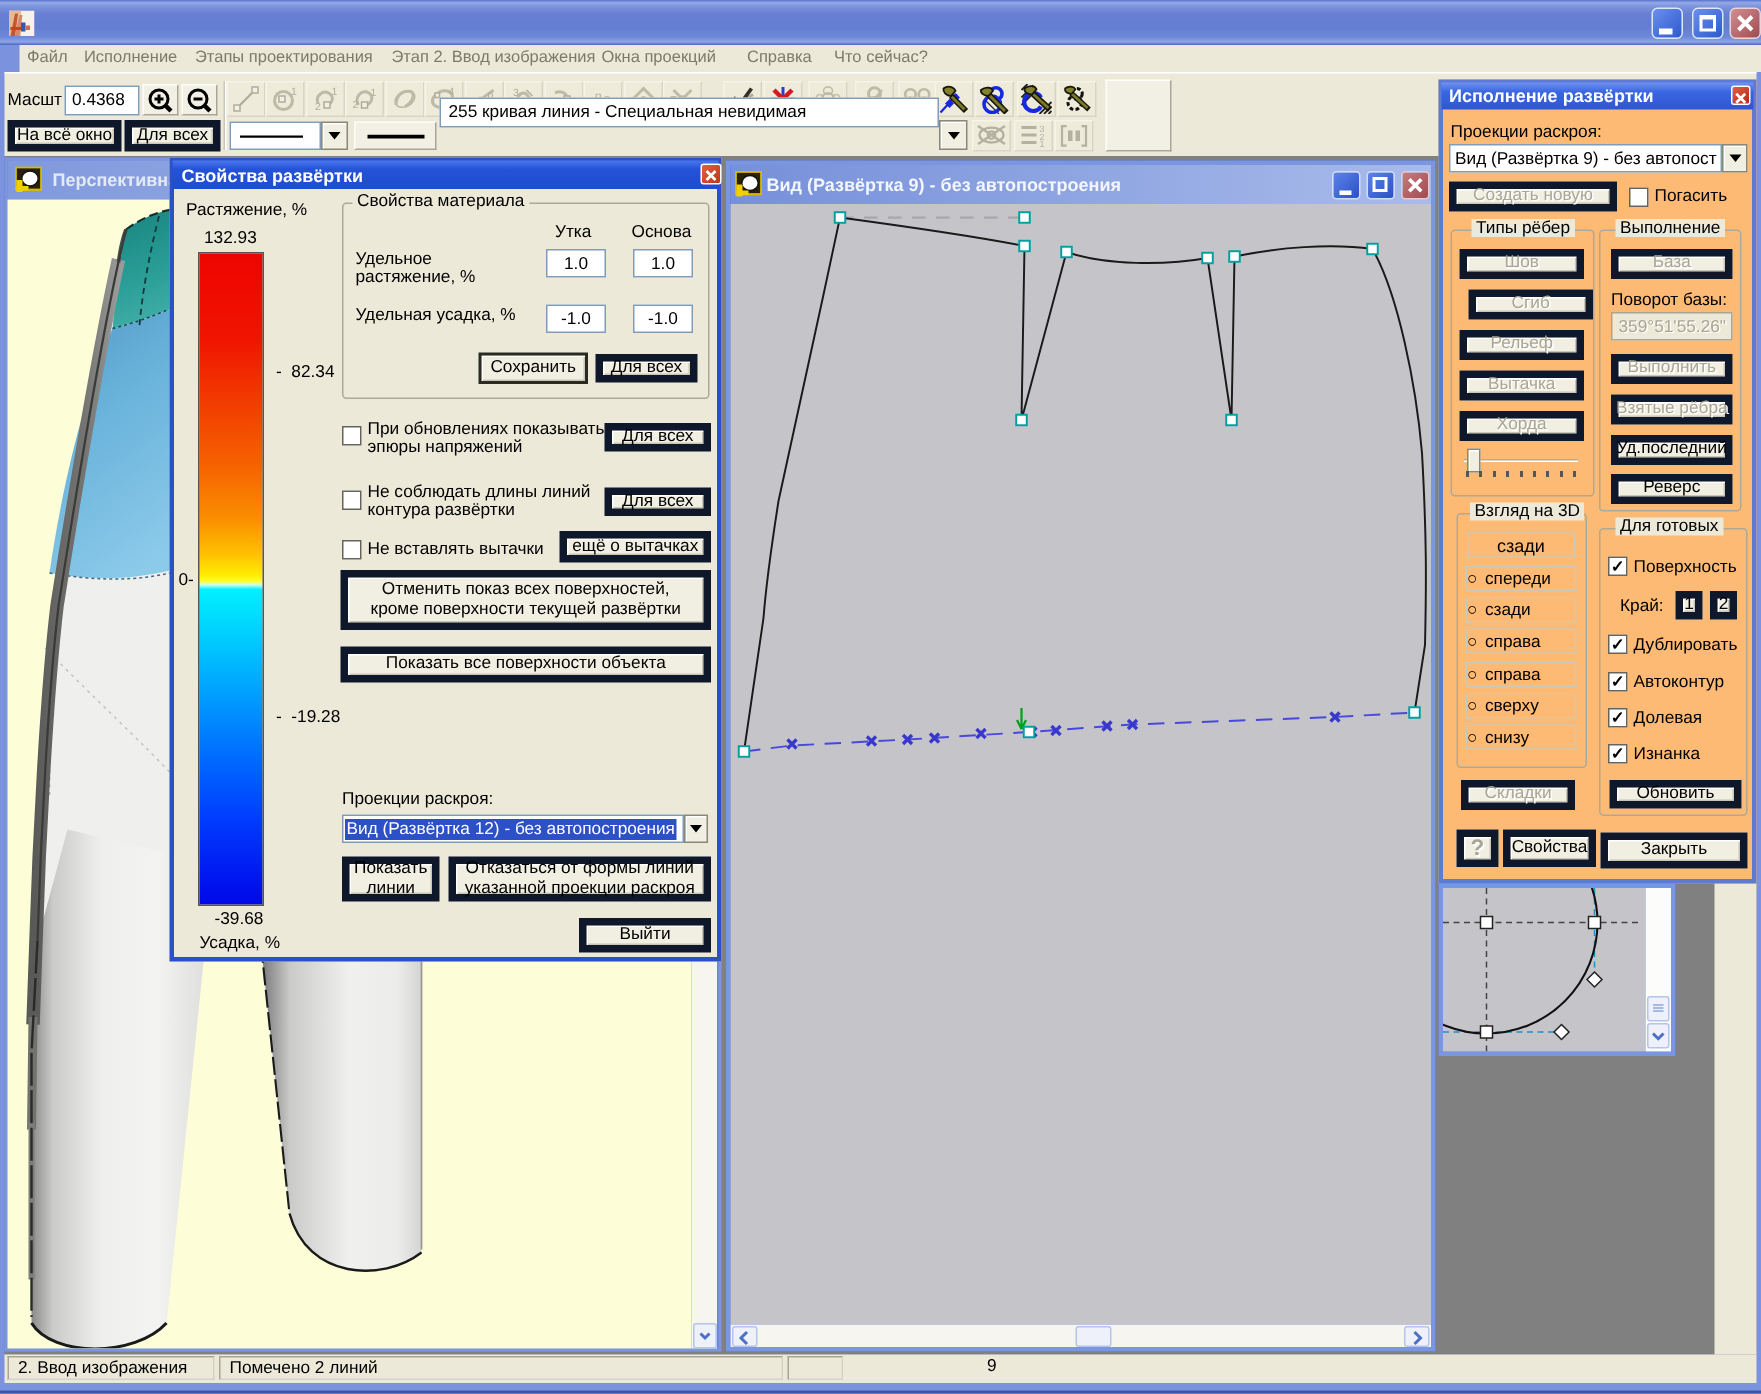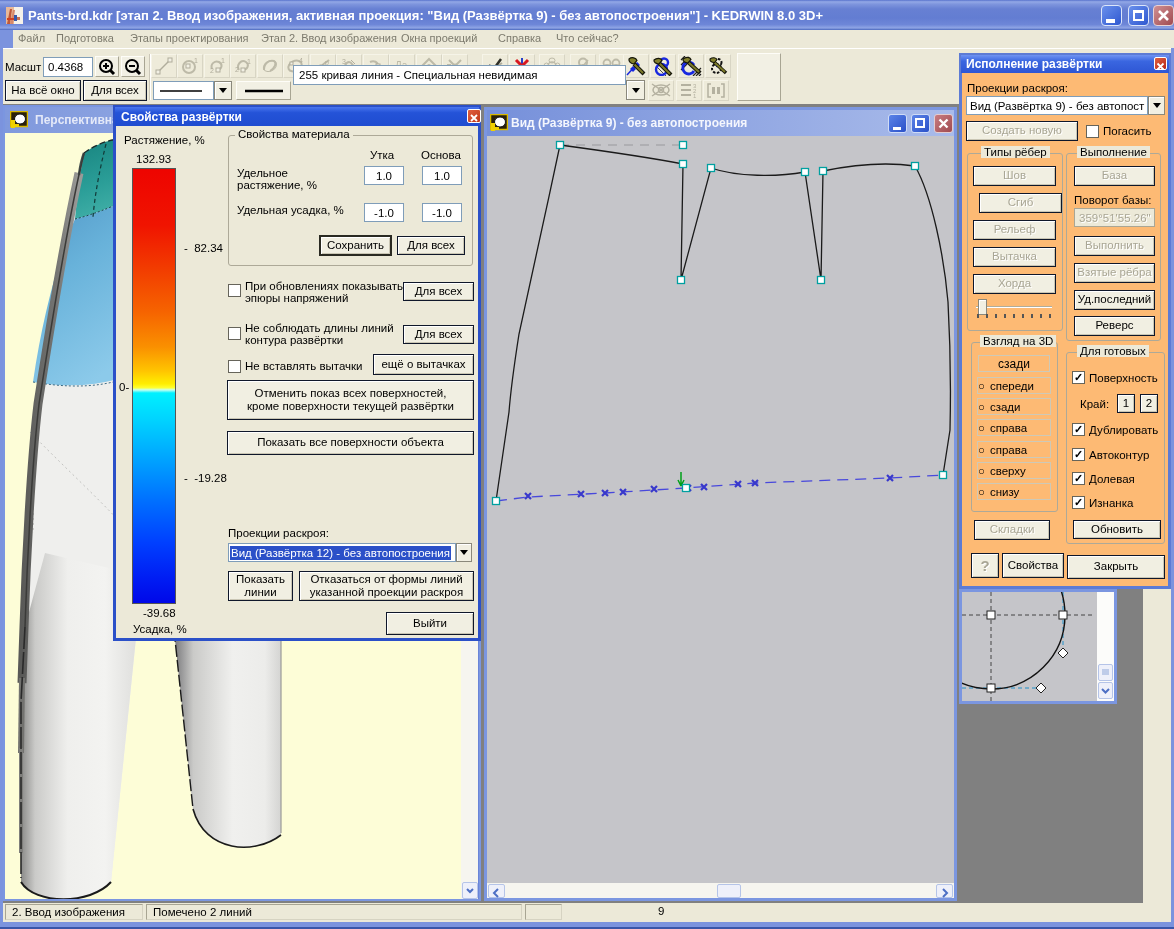--- a/index.html
+++ b/index.html
@@ -1,18 +1,18 @@
 <!DOCTYPE html>
 <html><head><meta charset="utf-8">
 <style>
 *{margin:0;padding:0;box-sizing:border-box}
 html,body{width:1174px;height:929px;overflow:hidden}
 body{position:relative;font-family:"Liberation Sans",sans-serif;background:#7b93de}
 .abs{position:absolute}
-.btn{position:absolute;background:#f1efe2;border:1px solid #0f172a;box-shadow:inset 1px 1px 0 #fff,inset -1px -1px 0 #cac6b4;font:11.5px "Liberation Sans",sans-serif;white-space:nowrap;display:flex;align-items:center;justify-content:center;text-align:center;color:#000;line-height:1.15}
+.btn{position:absolute;background:#f1efe2;border:5px solid #0f172a;box-shadow:inset 1px 1px 0 #fff,inset -1px -1px 0 #cac6b4;font:11.5px "Liberation Sans",sans-serif;white-space:nowrap;display:flex;align-items:center;justify-content:center;text-align:center;color:#000;line-height:1.15}
 .dis{color:#a9a695 !important;text-shadow:1px 1px 0 #fff}
 .tbb{position:absolute;background:#f2f0e4;border:1px solid #fefdf8;border-right-color:#a8a593;border-bottom-color:#a8a593;display:flex;align-items:center;justify-content:center}
 .field{position:absolute;background:#fff;border:1px solid #7f9db9;font:11.5px "Liberation Sans",sans-serif;display:flex;align-items:center}
 .gb{position:absolute;border:1px solid #ada998;border-radius:3px}
 .gb>span{position:absolute;top:-8px;background:#ece9d8;padding:0 3px;font:11.5px "Liberation Sans",sans-serif;white-space:nowrap}
 .ck{position:absolute;width:13px;height:13px;background:#fff;border:1px solid #66645a;font:bold 11px "Liberation Sans";display:flex;align-items:center;justify-content:center}
 .lbl{position:absolute;font:11.5px "Liberation Sans",sans-serif;color:#000;white-space:nowrap}
 .wtitle{position:absolute;font:bold 12px "Liberation Sans",sans-serif;color:#fff;white-space:nowrap}
 .rrow{left:15px;width:74px;height:17px;border:1px solid #cdc9b8;font:11.5px "Liberation Sans",sans-serif;display:flex;align-items:center;color:#000}
 .rrow span{margin-left:5px}
@@ -23,36 +23,35 @@
 <div class="abs" id="titlebar" style="left:0;top:0;width:1174px;height:30px;background:linear-gradient(180deg,#5873cc 0%,#93a8e6 6%,#7e95dd 14%,#6780d3 30%,#637dd2 60%,#6e87d8 82%,#8fa5e5 93%,#4a67bd 100%)">
   <svg class="abs" style="left:6px;top:7px" width="17" height="17" viewBox="0 0 17 17">
     <rect x="0" y="0" width="17" height="17" fill="#f6f2ea"></rect>
     <rect x="0" y="0" width="8" height="17" fill="#e8b898"></rect>
     <path d="M1,17 L4,2 L6,2 L4,17 Z" fill="#c05838"></path>
     <path d="M4,17 L7,3 L9,3 L7,17 Z" fill="#d88868"></path>
     <rect x="1" y="11" width="9" height="2" fill="#d04020"></rect>
     <rect x="8" y="8" width="3" height="6" fill="#3858a8"></rect>
     <rect x="11" y="10" width="3" height="3" fill="#c87050"></rect>
   </svg>
-  <div class="wtitle" style="left:28px;top:8px;font-size:13px">Pants-brd.kdr [этап 2. Ввод изображения, активная проекция: "Вид (Развёртка 9) - без автопостроения"] - KEDRWIN 8.0 3D+</div>
 
   <div class="abs" style="left:1101px;top:5px;width:21px;height:21px;border-radius:4px;background:linear-gradient(135deg,#6a90ec,#2f58d0);border:1px solid #dce6fa">
       <div class="abs" style="left:4px;top:13px;width:9px;height:4px;background:#fff"></div>
     </div>
   <div class="abs" style="left:1128px;top:5px;width:21px;height:21px;border-radius:4px;background:linear-gradient(135deg,#6a90ec,#2f58d0);border:1px solid #dce6fa">
       <div class="abs" style="left:4px;top:4px;width:11px;height:11px;border:2px solid #fff;border-top-width:3px"></div>
     </div>
   <div class="abs" style="left:1153px;top:5px;width:21px;height:21px;border-radius:4px;background:linear-gradient(135deg,#d09093,#a04a50);border:1px solid #e8d4d6"><svg width="19" height="19">
         <path d="M5,5 L14,14 M14,5 L5,14" stroke="#fff" stroke-width="2.6"></path>
       </svg></div>
 </div>
 
 <div class="abs" style="left:13px;top:30px;width:1168px;height:18px;background:#ece9d8;color:#7c7a6d;font:11px 'Liberation Sans'">
   <span class="abs" style="left:5px;top:2px">Файл</span>
-  <span class="abs" style="left:43px;top:2px">Подготовка</span>
+  <span class="abs" style="left:43px;top:2px">Исполнение</span>
   <span class="abs" style="left:117px;top:2px">Этапы проектирования</span>
   <span class="abs" style="left:248px;top:2px">Этап 2. Ввод изображения</span>
   <span class="abs" style="left:388px;top:2px">Окна проекций</span>
   <span class="abs" style="left:485px;top:2px">Справка</span>
   <span class="abs" style="left:543px;top:2px">Что сейчас?</span>
 </div>
 
 <div class="abs" id="toolbar" style="left:3px;top:48px;width:1168px;height:56px;background:#ece9d8;border-top:1px solid #fff">
   <div class="lbl" style="left:2px;top:12px">Масшт</div>
   <div class="field" style="left:40px;top:8px;width:50px;height:20px">

